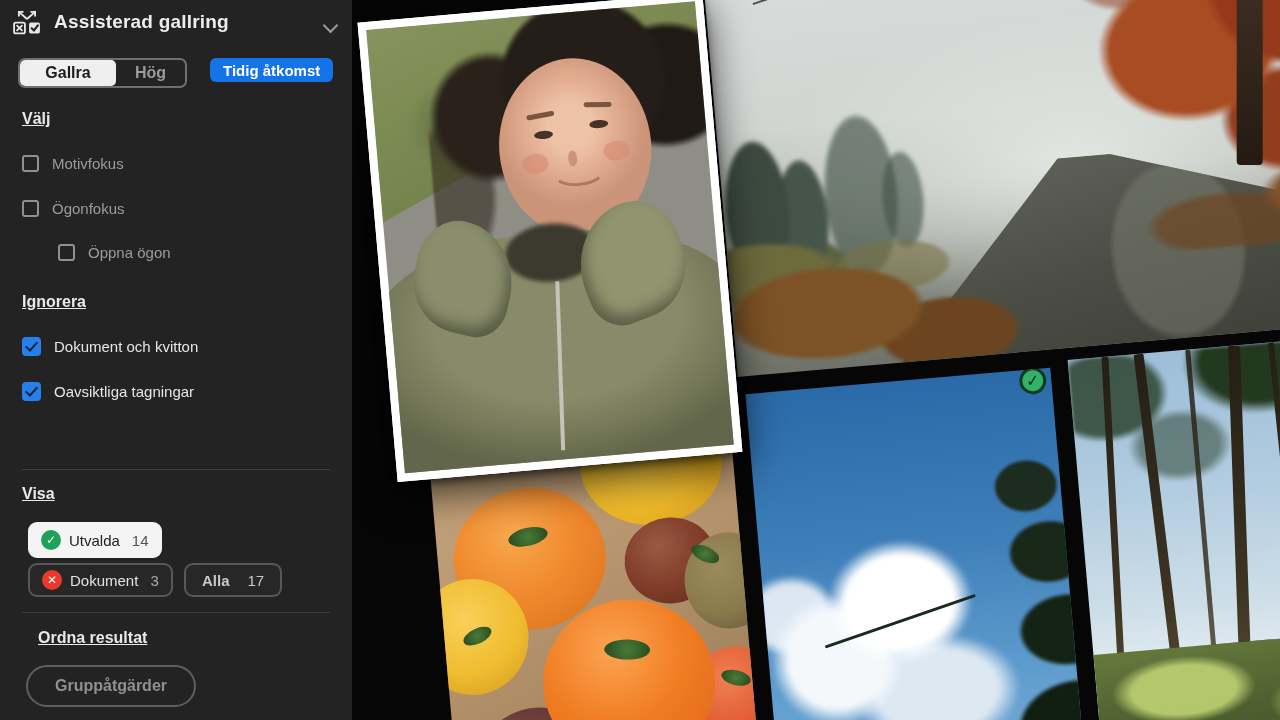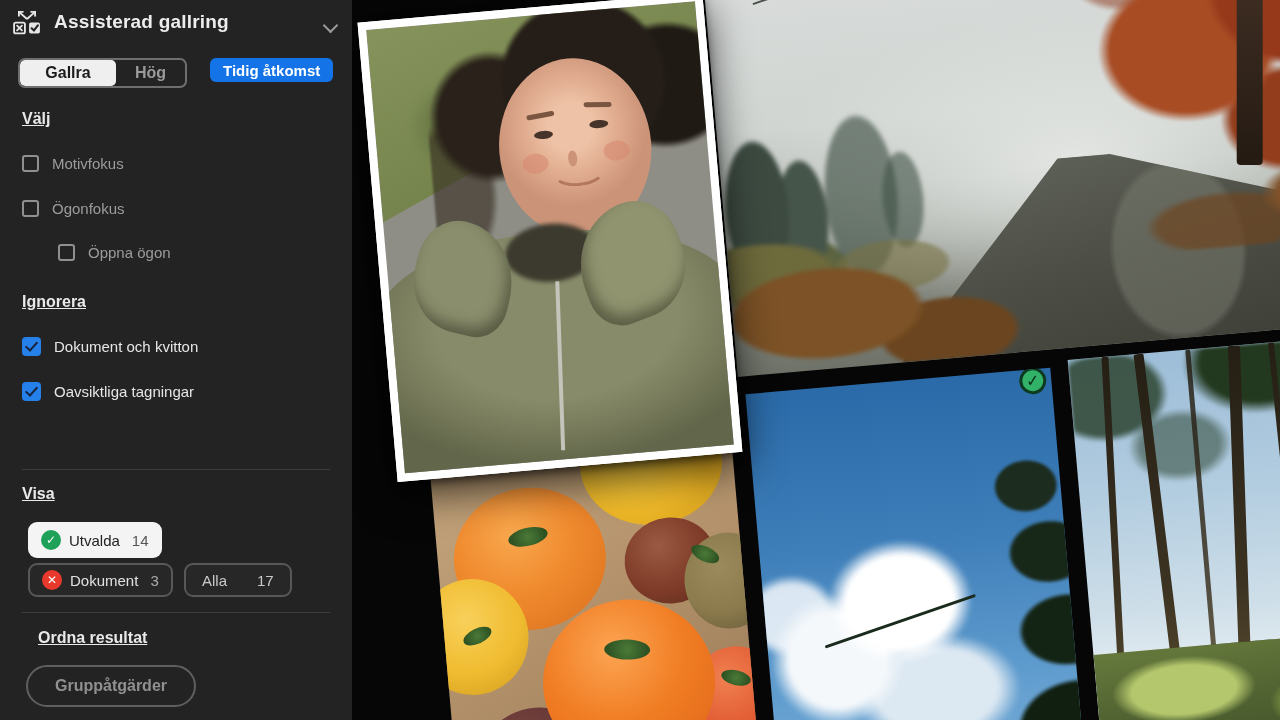--- a/index.html
+++ b/index.html
@@ -176,22 +176,22 @@
   .pill .ico i{font-style:normal;color:#fff;font-size:12px;font-weight:bold;line-height:1;}
   .pill-utvalda{left:28px;top:522px;height:36px;padding:0 13px;background:#f4f4f4;border:none;}
   .pill-utvalda .ico{background:#1fa15a;}
   .pill-utvalda .f-label{color:#222;font-weight:500;}
   .pill-utvalda .f-count{color:#555;margin-left:4px;}
   .pill-avvisade{left:28px;top:563px;height:34px;padding:0 12px;background:rgba(255,255,255,.02);border:2px solid #585858;}
   .pill-avvisade .ico{background:#e8392c;}
   .pill-avvisade .f-label{color:#e0e0e0;font-weight:500;}
   .pill-avvisade .f-count{color:#ababab;margin-left:4px;}
   .pill-alla{left:184px;top:563px;height:34px;padding:0 16px;background:rgba(255,255,255,.02);border:2px solid #585858;}
-  .pill-alla .f-label{color:#c9c9c9;font-weight:400;}
-  .pill-alla .f-count{color:#c9c9c9;margin-left:22px;}
+  .pill-alla .f-label{color:#c9c9c9;font-weight:700;}
+  .pill-alla .f-count{color:#c9c9c9;margin-left:10px;}
   .group-btn{left:26px;top:665px;height:42px;padding:0 27px;border-radius:22px;
     background:transparent;border:2.5px solid #5f5f5f;color:#909090;font-size:16px;font-weight:600;cursor:pointer;}
 </style>
 </head>
 <body>
 
 <div class="stage">
 
   <div class="photo-area">
     <div class="board">

